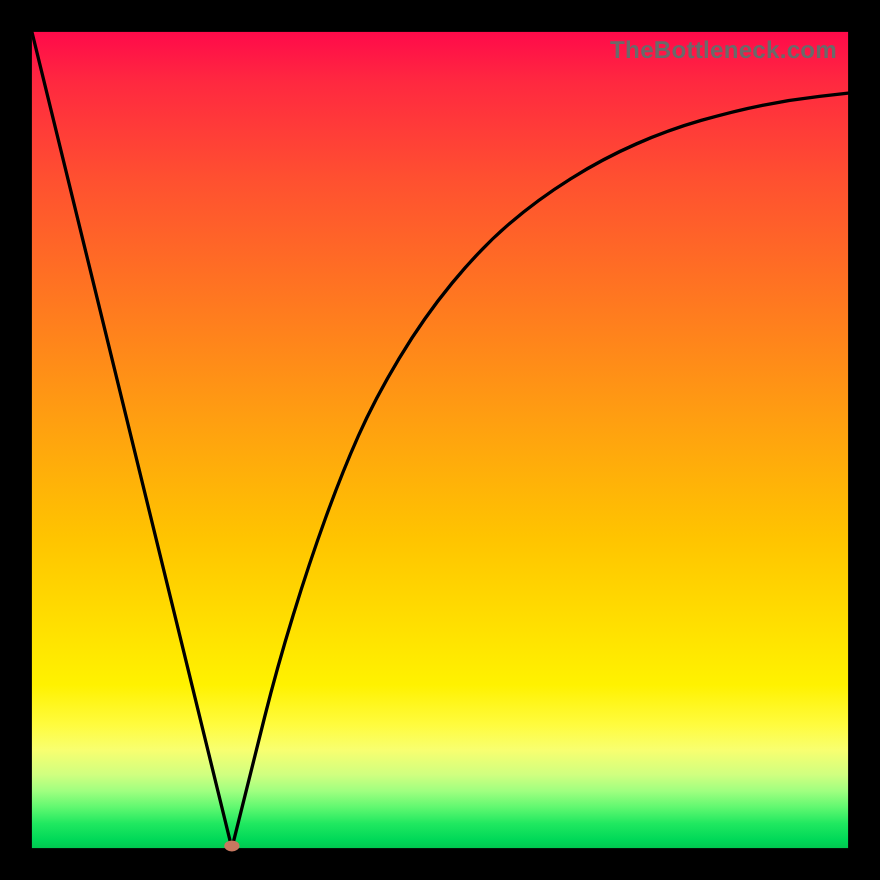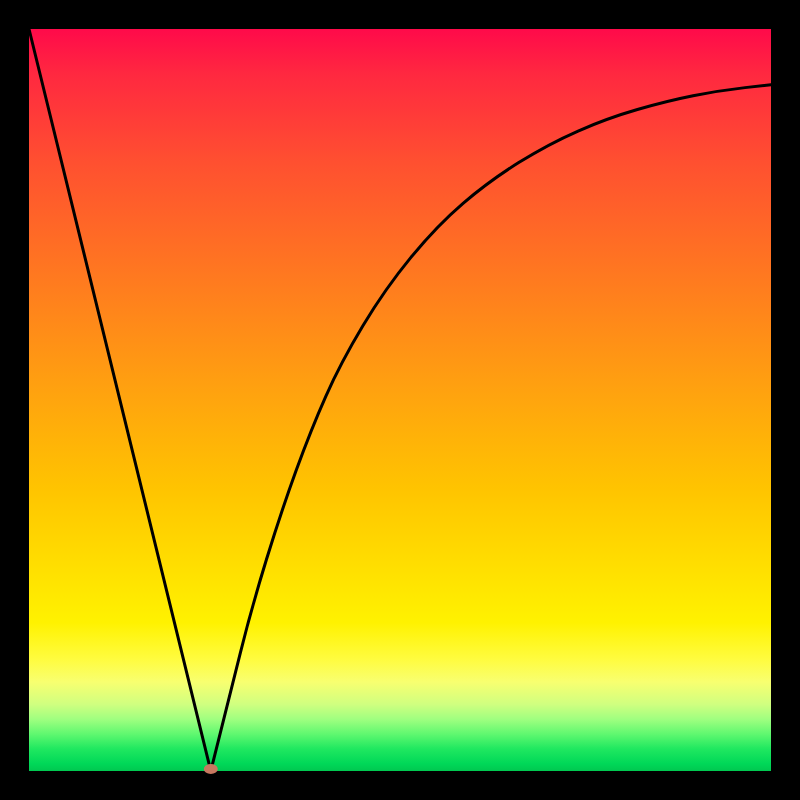--- a/index.html
+++ b/index.html
@@ -62,18 +62,19 @@
   }
   .min-marker {
     fill: #c77860;
   }
 </style>
 </head>
 <body>
 
 <div class="wrap">
   <div class="plot">
+    <div class="watermark">TheBottleneck.com</div>
     <svg class="curve" viewBox="0 0 742 742" preserveAspectRatio="none">
       <path id="curve-path" d="M 0 0 L 181.79 742 L 181.79 742 Q 200.34 667.8 211.47 623.28 Q 222.6 578.76 237.44 530.53 Q 252.28000000000003 482.3 267.12 441.49 Q 281.96 400.68 296.79999999999995 367.28999999999996 Q 311.64 333.9 333.9 296.79999999999995 Q 356.15999999999997 259.7 382.13 228.165 Q 408.1 196.63 434.07000000000005 174.37 Q 460.04 152.11 489.72 133.56 Q 519.4 115.00999999999999 549.0799999999999 102.02499999999998 Q 578.76 89.03999999999996 608.44 80.50699999999995 Q 638.12 71.97399999999993 664.09 66.77999999999997 Q 690.0600000000001 61.58600000000001 716.03 58.617999999999995 T 742 55.64999999999998" fill="none" stroke="#000" stroke-width="3" stroke-linejoin="round" stroke-linecap="round"></path>
       <ellipse id="min-dot" class="min-marker" cx="181.79" cy="740" rx="7" ry="5"></ellipse>
     </svg>
   </div>
 </div>
 
 </body></html>

